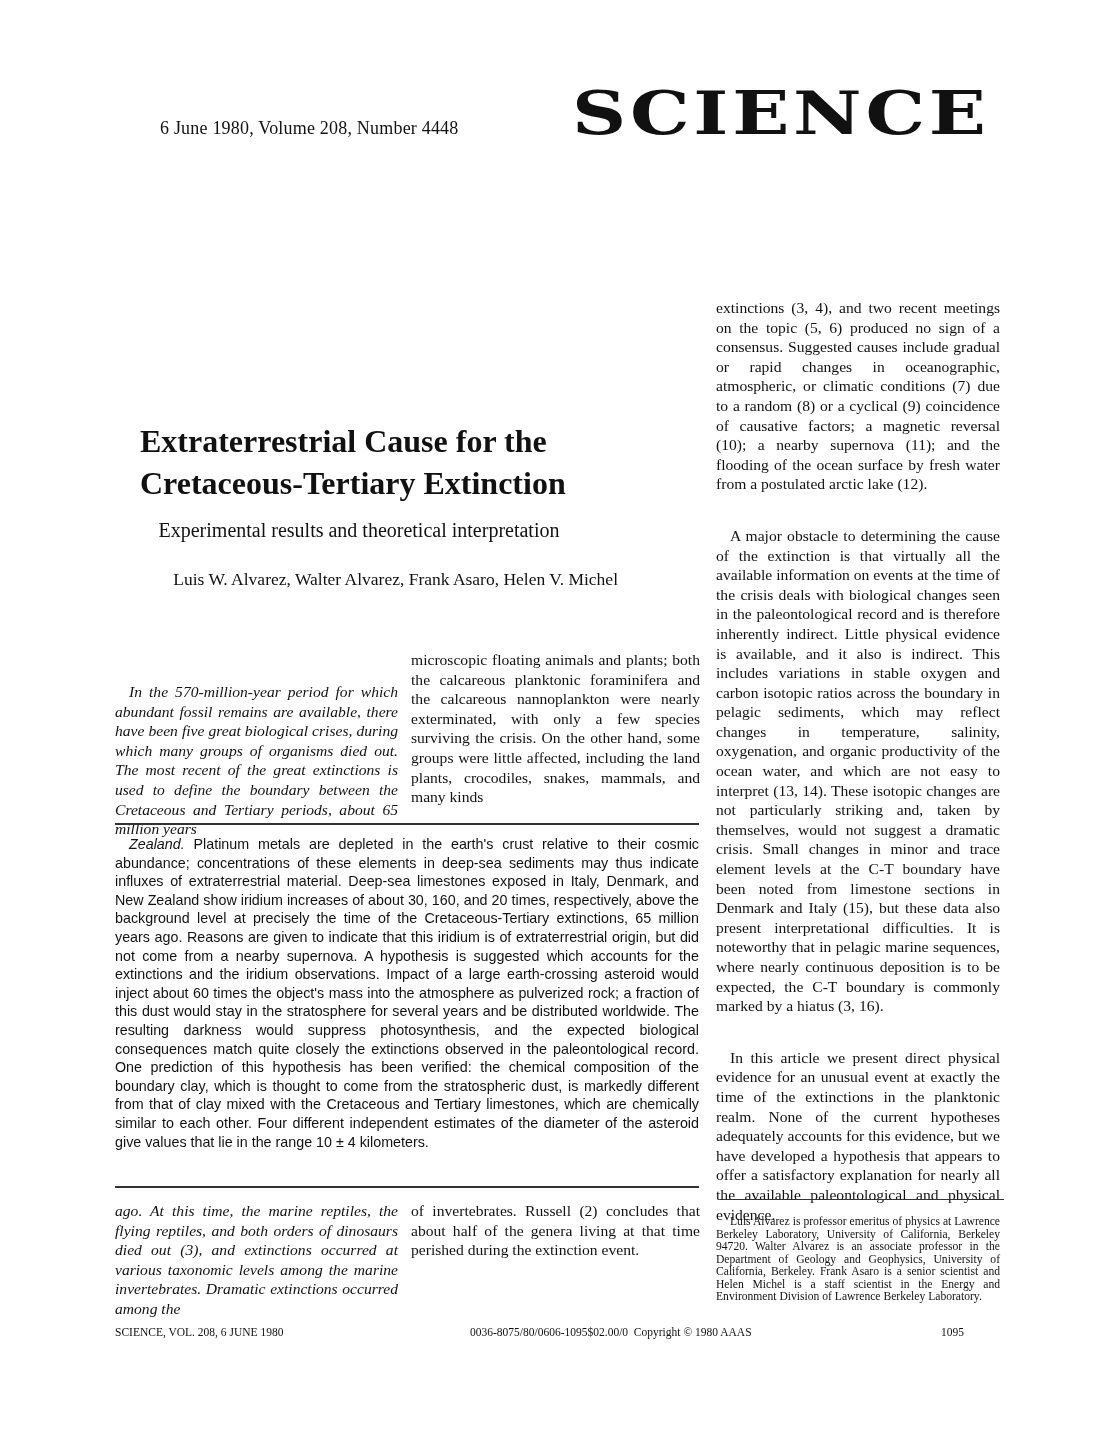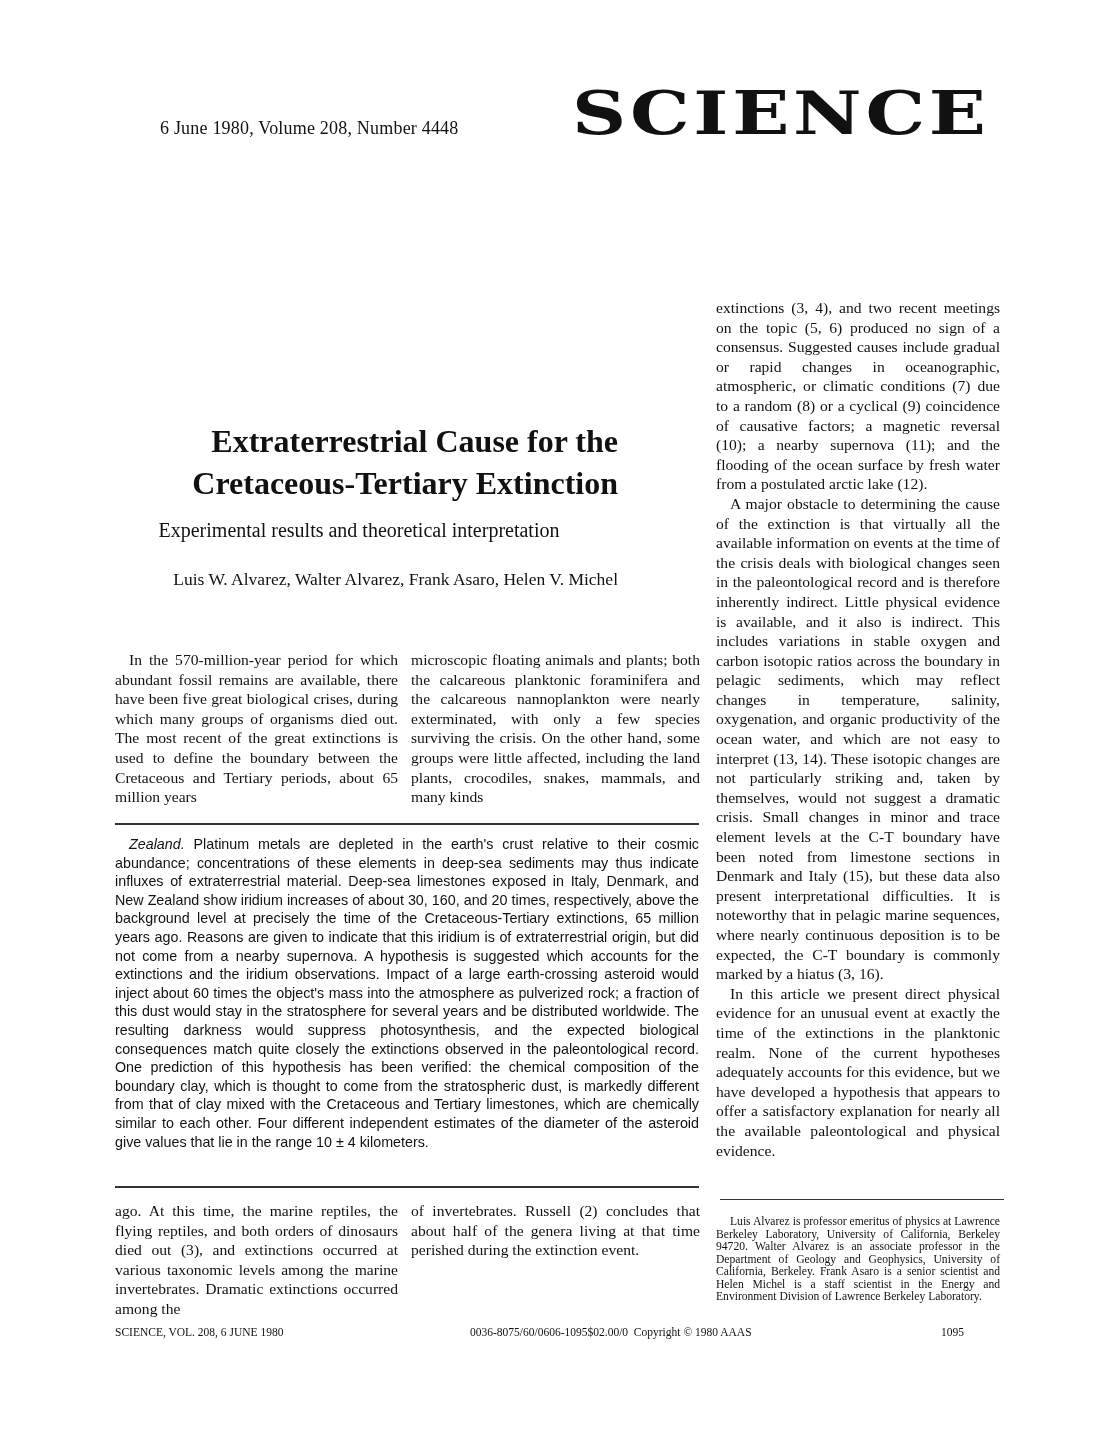--- a/index.html
+++ b/index.html
@@ -2,27 +2,27 @@
 <html><head>
 <meta charset="utf-8">
 <style>
   html, body { margin:0; padding:0; background:#fff; }
   body { width:1117px; height:1440px; position:relative; overflow:hidden; color:#111;
          font-family:"Liberation Serif", serif; }
   .abs { position:absolute; }
   .issue { left:160px; top:118px; font-size:18px; letter-spacing:0.2px; }
   .masthead { left:572px; top:83px; font-family:"DejaVu Serif", serif; font-weight:bold;
               font-size:60px; letter-spacing:3px; line-height:1; transform:scaleX(1.25); transform-origin:left top; }
-  .title { left:140px; width:478px; text-align:right; font-weight:bold; font-size:32px; line-height:42px; }
+  .title { left:140px; width:478px; text-align:left; font-weight:bold; font-size:32px; line-height:42px; }
   .subtitle { left:100px; width:518px; text-align:center; font-size:20px; top:519px; }
   .authors { left:100px; width:518px; text-align:right; font-size:17.5px; top:569px; }
   .col { font-size:15.6px; line-height:19.6px; text-align:justify; hyphens:none; }
   .col p { margin:0; }
-  .col p.indent { text-indent:14px; }
-  .col1 { left:115px; width:283px; }
+  .col p.indent { text-indent:14px;margin-top:32px; }
+  .col1 { left:115px; width:283px;font-style:italic; }
   .col2 { left:411px; width:289px; }
   .col3 { left:716px; width:284px; }
   .rule { height:1.5px; background:#333; }
   .summary { left:115px; width:584px; top:835px; font-family:"Liberation Sans", sans-serif;
              font-size:14.3px; line-height:18.6px; text-align:justify; }
   .summary .lead { font-style:italic; }
   .footnote { left:716px; width:284px; top:1216px; font-size:11.6px; line-height:12.5px; text-align:justify; }
   .footnote p { margin:0; text-indent:14px; }
   .foot { font-size:11.5px; top:1326px; }
 </style>
@@ -65,14 +65,14 @@
   <p class="indent">A major obstacle to determining the cause of the extinction is that virtually all the available information on events at the time of the crisis deals with biological changes seen in the paleontological record and is therefore inherently indirect. Little physical evidence is available, and it also is indirect. This includes variations in stable oxygen and carbon isotopic ratios across the boundary in pelagic sediments, which may reflect changes in temperature, salinity, oxygenation, and organic productivity of the ocean water, and which are not easy to interpret (13, 14). These isotopic changes are not particularly striking and, taken by themselves, would not suggest a dramatic crisis. Small changes in minor and trace element levels at the C-T boundary have been noted from limestone sections in Denmark and Italy (15), but these data also present interpretational difficulties. It is noteworthy that in pelagic marine sequences, where nearly continuous deposition is to be expected, the C-T boundary is commonly marked by a hiatus (3, 16).</p>
   <p class="indent">In this article we present direct physical evidence for an unusual event at exactly the time of the extinctions in the planktonic realm. None of the current hypotheses adequately accounts for this evidence, but we have developed a hypothesis that appears to offer a satisfactory explanation for nearly all the available paleontological and physical evidence.</p>
 </div>
 
 <div class="abs rule" style="left:720px; width:284px; top:1199px; height:1px"></div>
 <div class="abs footnote">
   <p>Luis Alvarez is professor emeritus of physics at Lawrence Berkeley Laboratory, University of California, Berkeley 94720. Walter Alvarez is an associate professor in the Department of Geology and Geophysics, University of California, Berkeley. Frank Asaro is a senior scientist and Helen Michel is a staff scientist in the Energy and Environment Division of Lawrence Berkeley Laboratory.</p>
 </div>
 
 <div class="abs foot" style="left:115px">SCIENCE, VOL. 208, 6 JUNE 1980</div>
-<div class="abs foot" style="left:470px; white-space:pre">0036-8075/60/0606-1095$02.00/0  Copyright © 1980 AAAS</div>
+<div class="abs foot" style="left:470px; white-space:pre">0036-8075/80/0606-1095$02.00/0  Copyright © 1980 AAAS</div>
 <div class="abs foot" style="left:941px">1095</div>
 
 </body></html>

